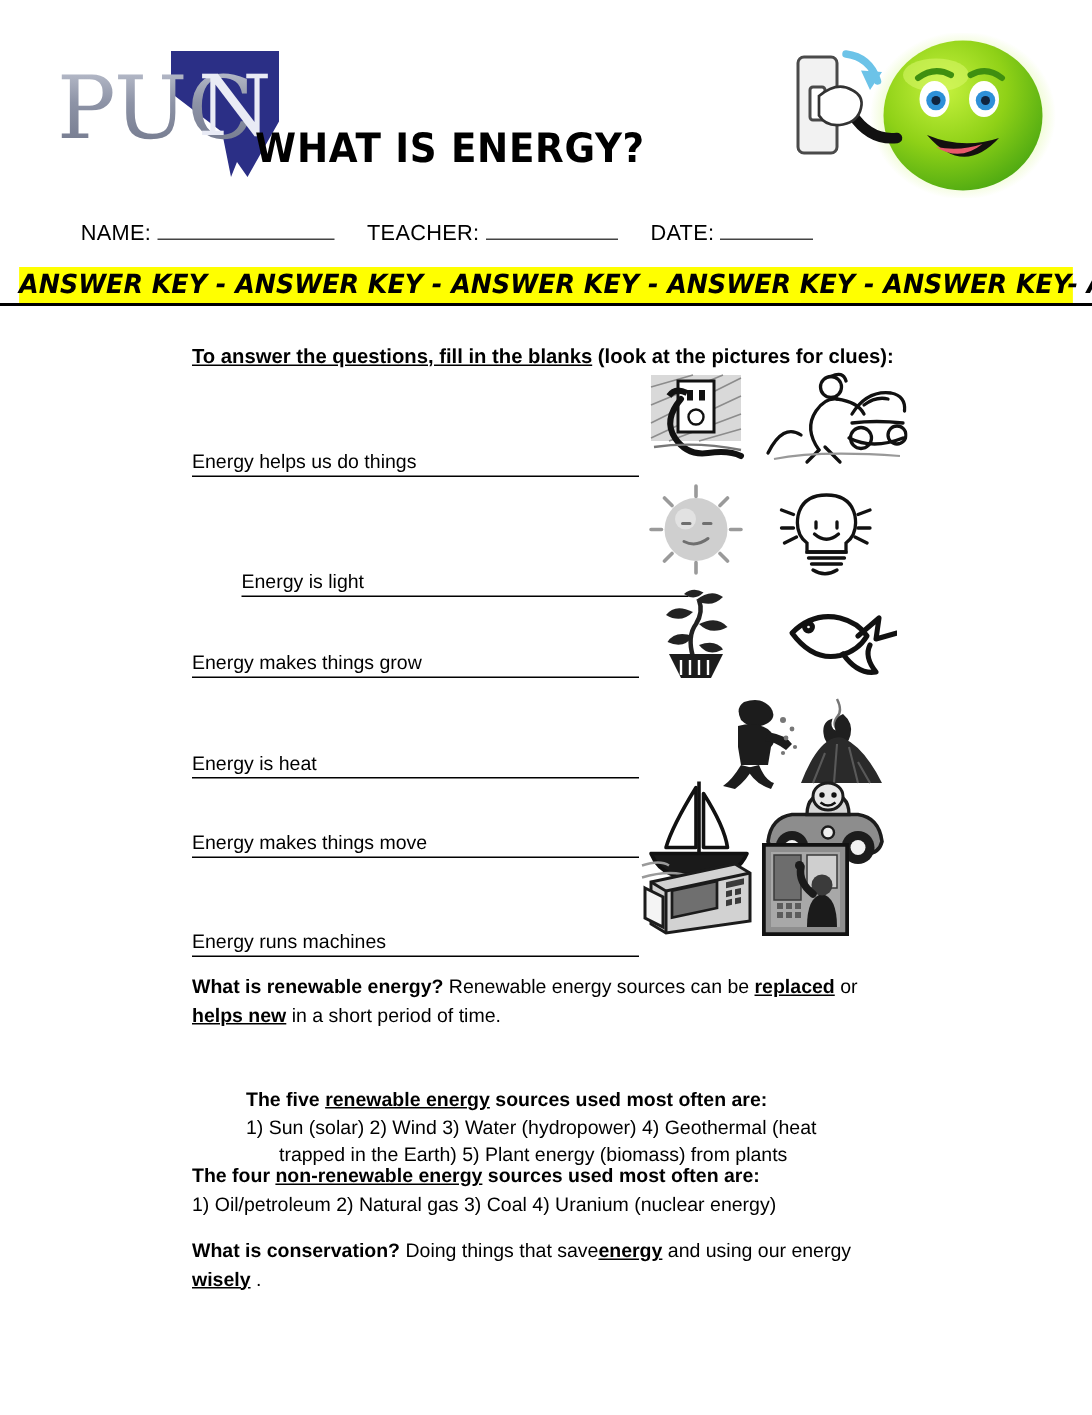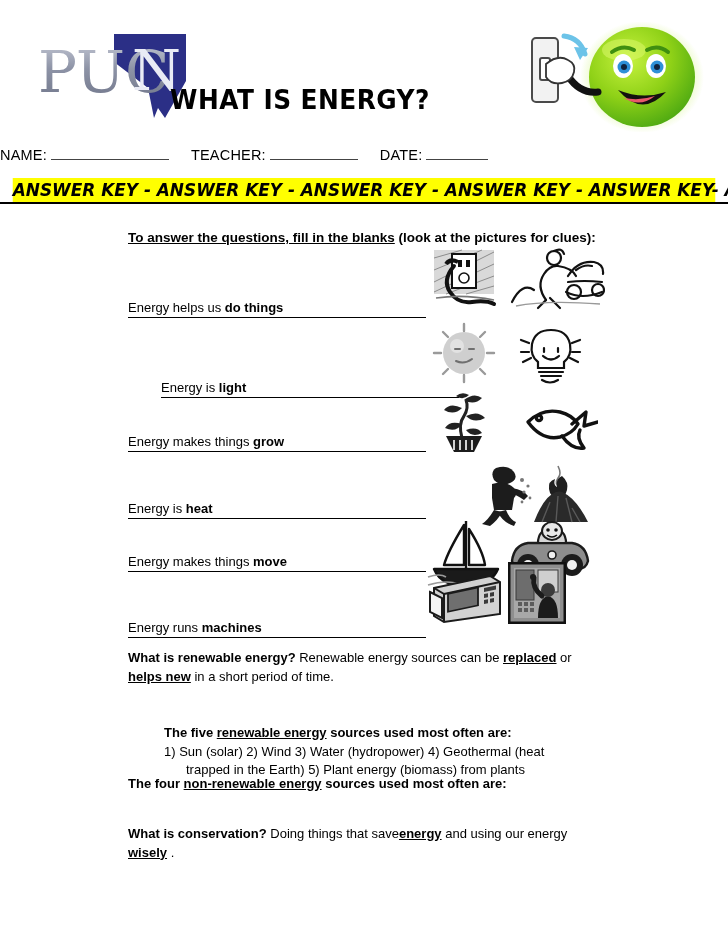--- a/index.html
+++ b/index.html
@@ -19,21 +19,21 @@
   .title{
     position:absolute;left:0;right:0;top:84px;text-align:center;
     font-size:27px;font-weight:bold;letter-spacing:.5px;
     font-family:"DejaVu Sans", sans-serif;
     transform:scaleX(.92);
   }
 
   .smiley{position:absolute;left:520px;top:22px;width:185px;height:110px;}
 
   .idline{
-    position:absolute;left:0;right:0;top:146px;
+    position:absolute;left:0;right:0;top:146px;text-align:center;
     font-size:14.5px;letter-spacing:.2px;white-space:nowrap;
   }
   .idline .blank{
     display:inline-block;border-bottom:1px solid #444;
     vertical-align:baseline;height:13px;margin:0 4px;
   }
   .b-name{width:118px;}
   .b-teacher{width:88px;}
   .b-date{width:62px;}
   .idline .lbl{padding-left:18px;}
@@ -58,21 +58,21 @@
     font-size:13.5px;font-weight:bold;
   }
   .instr u{text-decoration:underline;}
 
   
   .q{
     position:absolute;left:128px;width:298px;
     font-size:13px;
   }
   .q .stem{white-space:nowrap;}
-  .q .ans{font-weight:bold;}
+  .q .ans{font-weight:normal;}
   .q .line{
     position:absolute;left:0;right:0;bottom:-3px;
     border-bottom:1.3px solid #000;
   }
 
   
   .art{position:absolute;}
   .art svg{display:block;}
 
   
@@ -400,20 +400,21 @@
         <b>The five </b><b class="u">renewable energy</b><b> sources used most often are:</b>
       </div>
       <div>1)   Sun (solar)   2) Wind    3) Water (hydropower)   4) Geothermal (heat</div>
       <div><span class="indent"></span><span>trapped in the Earth)   5) Plant energy (biomass) from plants</span></div>
     </div>
 
     <div class="para" style="top:563px;">
       <div>
         <b>The four </b><b class="u">non-renewable energy</b><b> sources used most often are:</b>
       </div>
+      <div>1)     Oil/petroleum   2) Natural gas   3) Coal   4) Uranium (nuclear energy)</div>
     </div>
 
     <div class="para" style="top:613px;">
       <b>What is conservation?</b><span> Doing things that save</span><span class="ubold">energy</span><span> and using our energy </span><span class="ubold">wisely</span><span> .</span>
     </div>
 
   </div>
 </div>
 
 </body></html>

